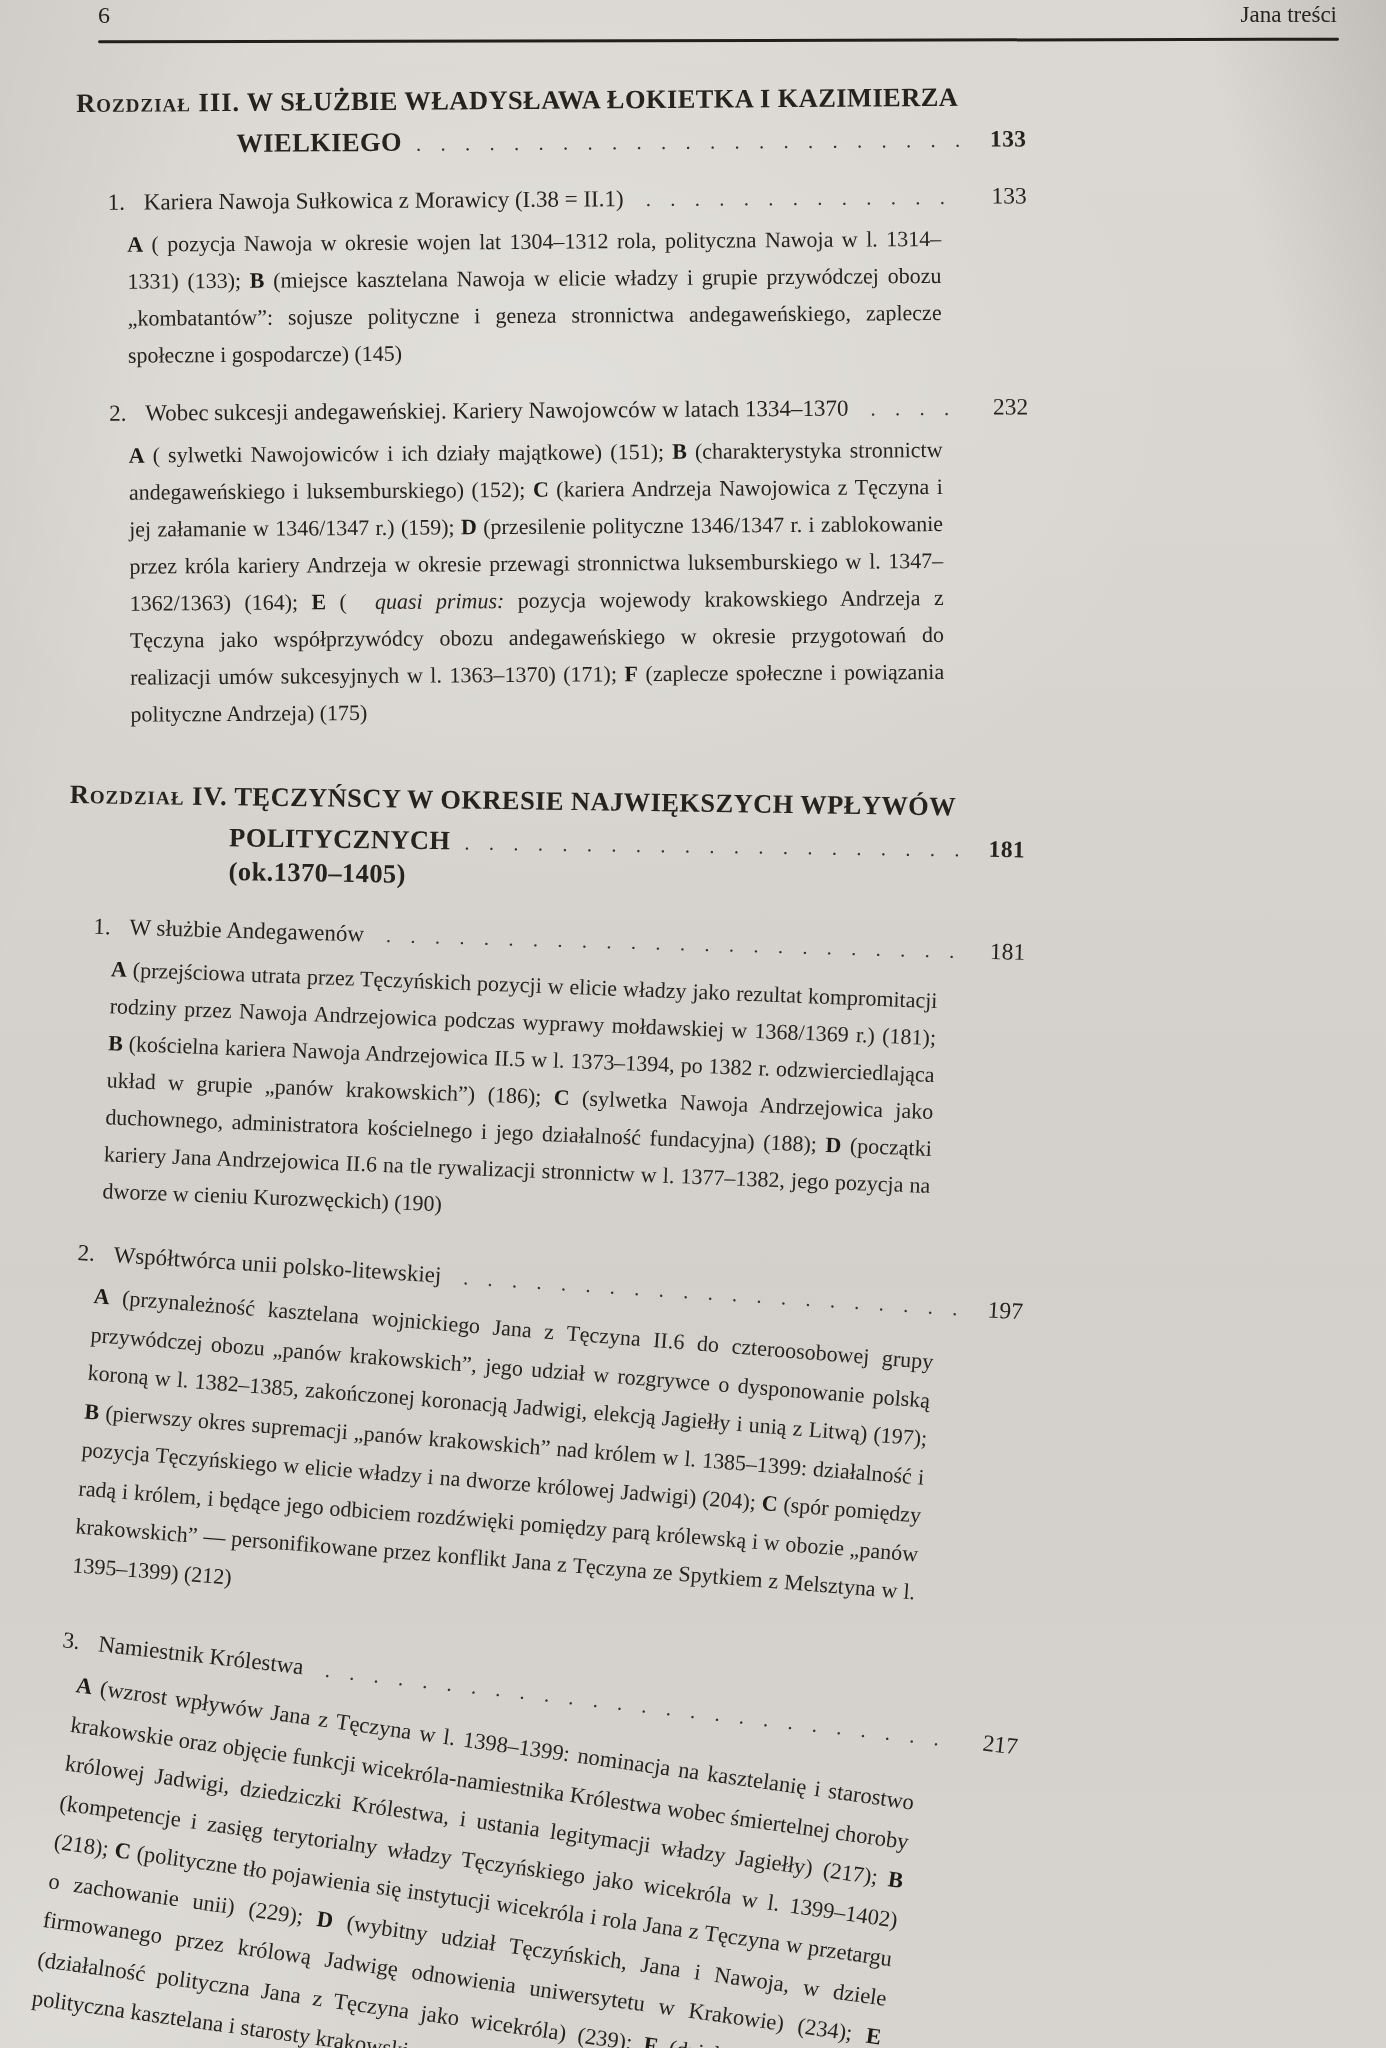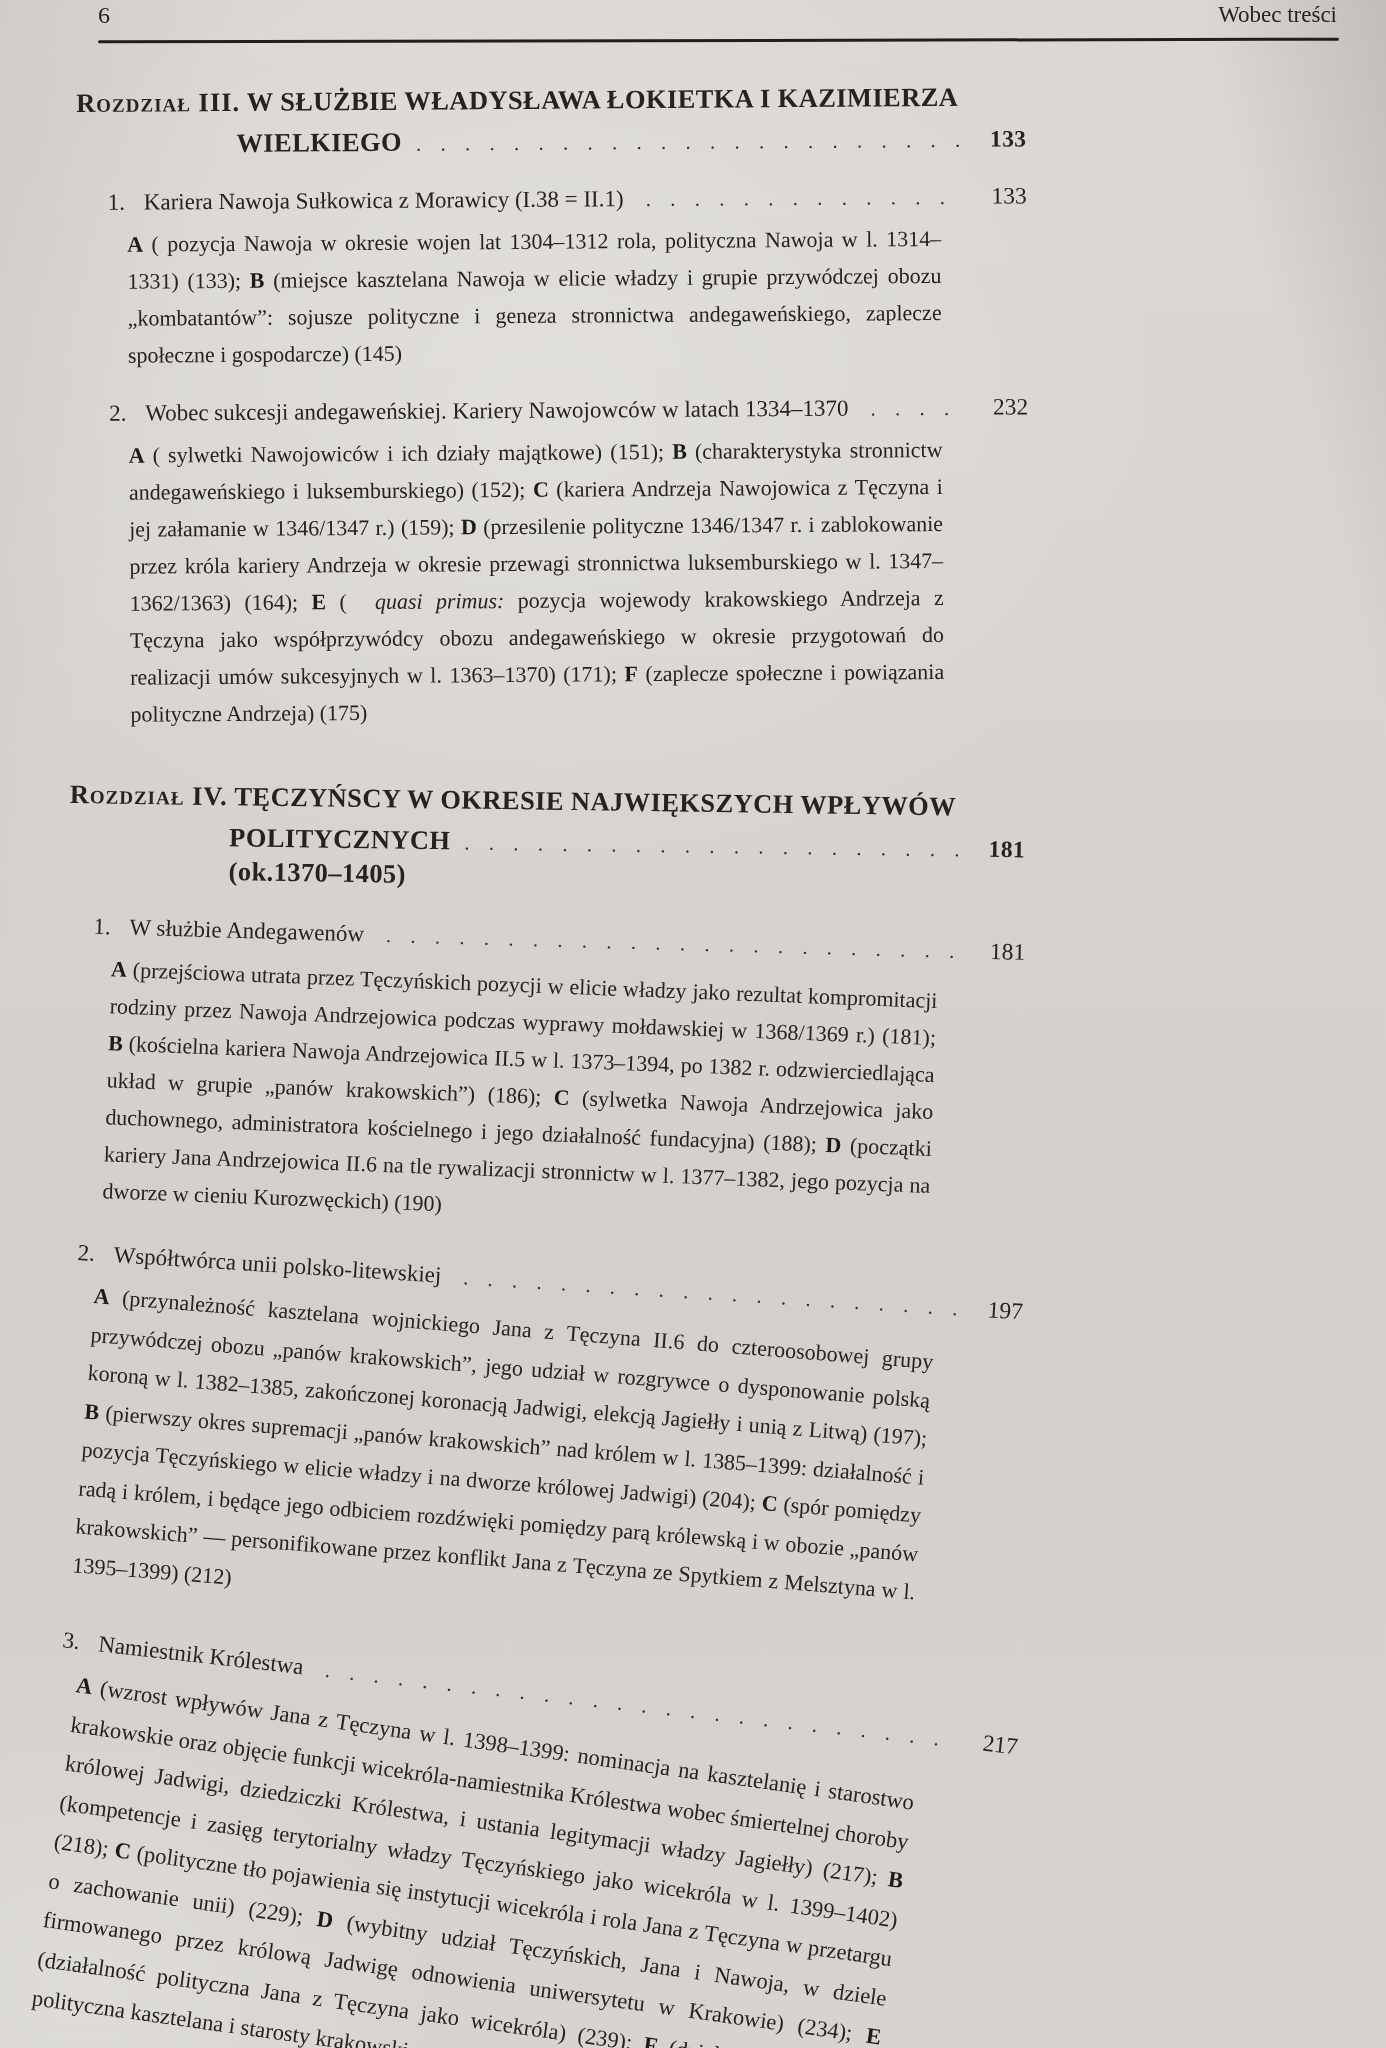--- a/index.html
+++ b/index.html
@@ -69,21 +69,21 @@
   .rot-iv3{transform:rotate(6.4deg);transform-origin:0 0;margin-left:-42px;margin-top:36px;}
   .rot-iv3 .detail{transform:rotate(1.6deg);transform-origin:0 0;font-size:22.5px;line-height:39.5px;margin-right:96px;}
 </style>
 </head>
 <body>
 
 <div class="page">
 
   <div class="page-header">
     <span class="pagenum">6</span>
-    <span class="running-title">Wobec treści</span>
+    <span class="running-title">Jana treści</span>
   </div>
   <div class="rule"></div>
 
   <div class="content">
 
     <section class="rot-ch3">
       <div class="chap-line1"><span class="chap-label">Rozdział III.</span> <span>W SŁUŻBIE WŁADYSŁAWA ŁOKIETKA I KAZIMIERZA</span></div>
       <div class="chap-line2">
         <span>WIELKIEGO</span>
         <span class="dots">. . . . . . . . . . . . . . . . . . . . . . . . . . . . . . . . . . . . . . . . . . . . . . . . . . . . . . . .</span>

